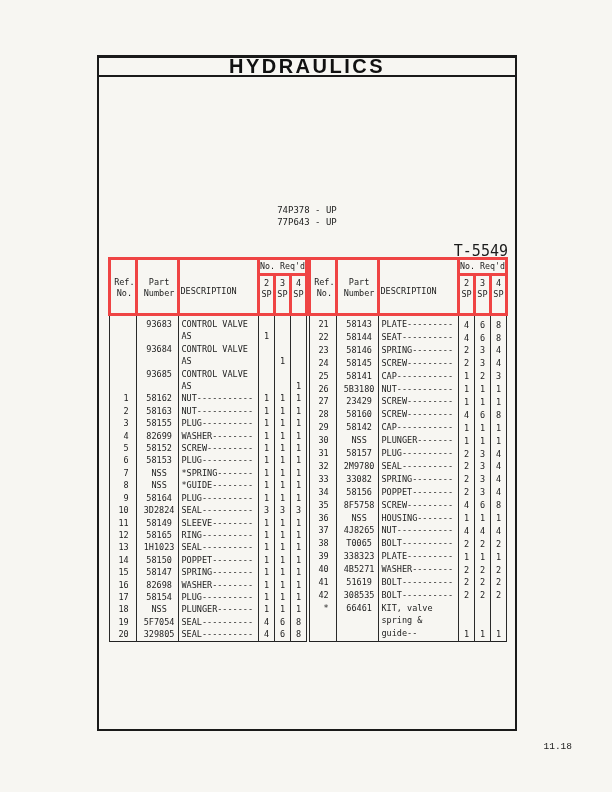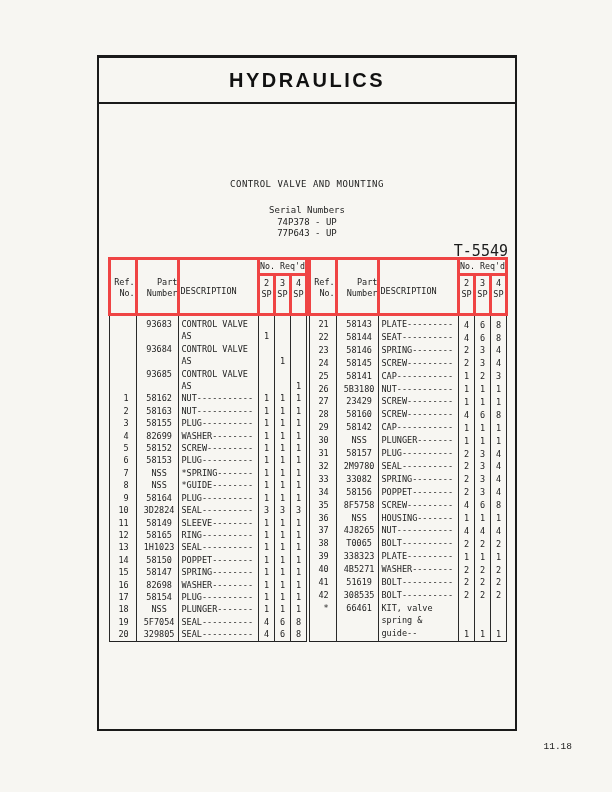--- a/index.html
+++ b/index.html
@@ -12,21 +12,21 @@
     overflow: hidden;
   }
   .sheet {
     position: absolute;
     left: 97px; top: 55px;
     width: 420px; height: 676px;
     border: 2px solid #1a1a1a;
     border-top-width: 3px;
   }
   .title-band {
-    height: 46px;
+    height: 19px;
     border-bottom: 2px solid #1a1a1a;
     display: flex; align-items: center; justify-content: center;
     font-family: "Liberation Sans", sans-serif;
     font-weight: bold;
     font-size: 20px;
     letter-spacing: 2.5px;
     color: #111;
   }
   .section-title {
     position: absolute; top: 121px; left: 0; right: 0;
@@ -59,21 +59,21 @@
   }
   td {
     border-left: 1px solid #2a2a2a;
     border-right: 1px solid #2a2a2a;
     border-top: none; border-bottom: none;
     line-height: 12.4px;
     white-space: pre-line;
     overflow: hidden;
   }
   .th-req  { height: 16px; text-align: center; white-space: nowrap; font-size: 8.3px; padding: 1px 0; }
-  .th-ref, .th-part { text-align: right; vertical-align: middle; padding: 8px 0 6px 3px; }
+  .th-ref, .th-part { text-align: center; vertical-align: middle; padding: 8px 0 6px 3px; }
   .th-desc { text-align: left; vertical-align: middle; padding-top: 10px; }
   .th-qty  { height: 40px; text-align: center; vertical-align: top; padding-top: 2px; }
   .td-ref  { text-align: right; padding-right: 7px; vertical-align: top; }
   .td-part { text-align: center; padding-left: 3px; vertical-align: top; }
   .td-desc { text-align: left; padding-left: 2px; vertical-align: top; }
   .td-qty  { text-align: center; vertical-align: bottom; }
   tbody tr:first-child td { padding-top: 2px; }
   .page-number {
     position: absolute; top: 741px; right: 40px;
     font-size: 9.5px;
@@ -82,24 +82,22 @@
 </style>
 </head>
 <body>
 
 <div class="sheet">
 
   <div class="title-band">
     <span>HYDRAULICS</span>
   </div>
 
-  <div class="section-title">CONTROL VALVE AND MOUNTING</div>
 
   <div class="serial-block">
-    <div>Serial Numbers</div>
     <div class="serial-lines">
       <div>74P378 - UP</div>
       <div>77P643 - UP</div>
     </div>
   </div>
 
   <div class="fig-ref">T-5549</div>
 
   <div class="tables">
 

